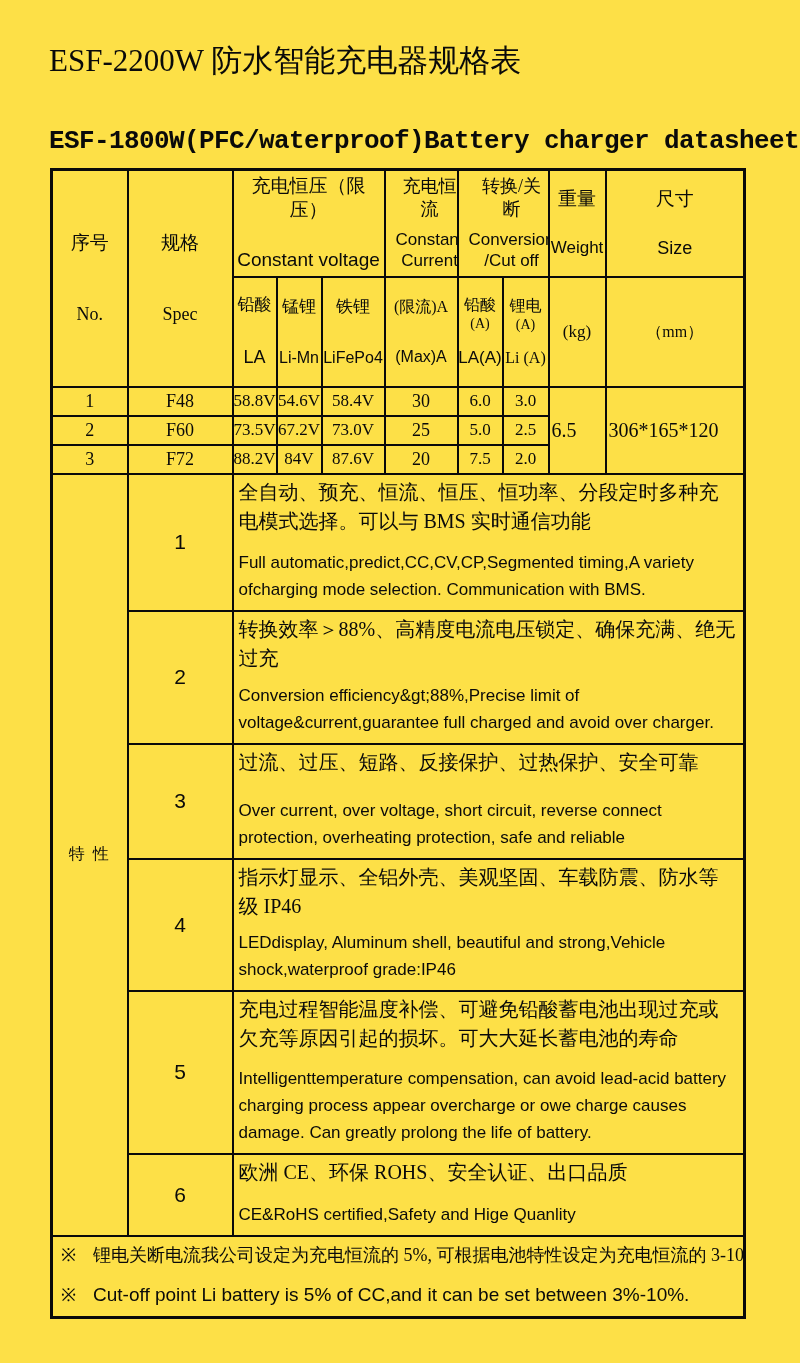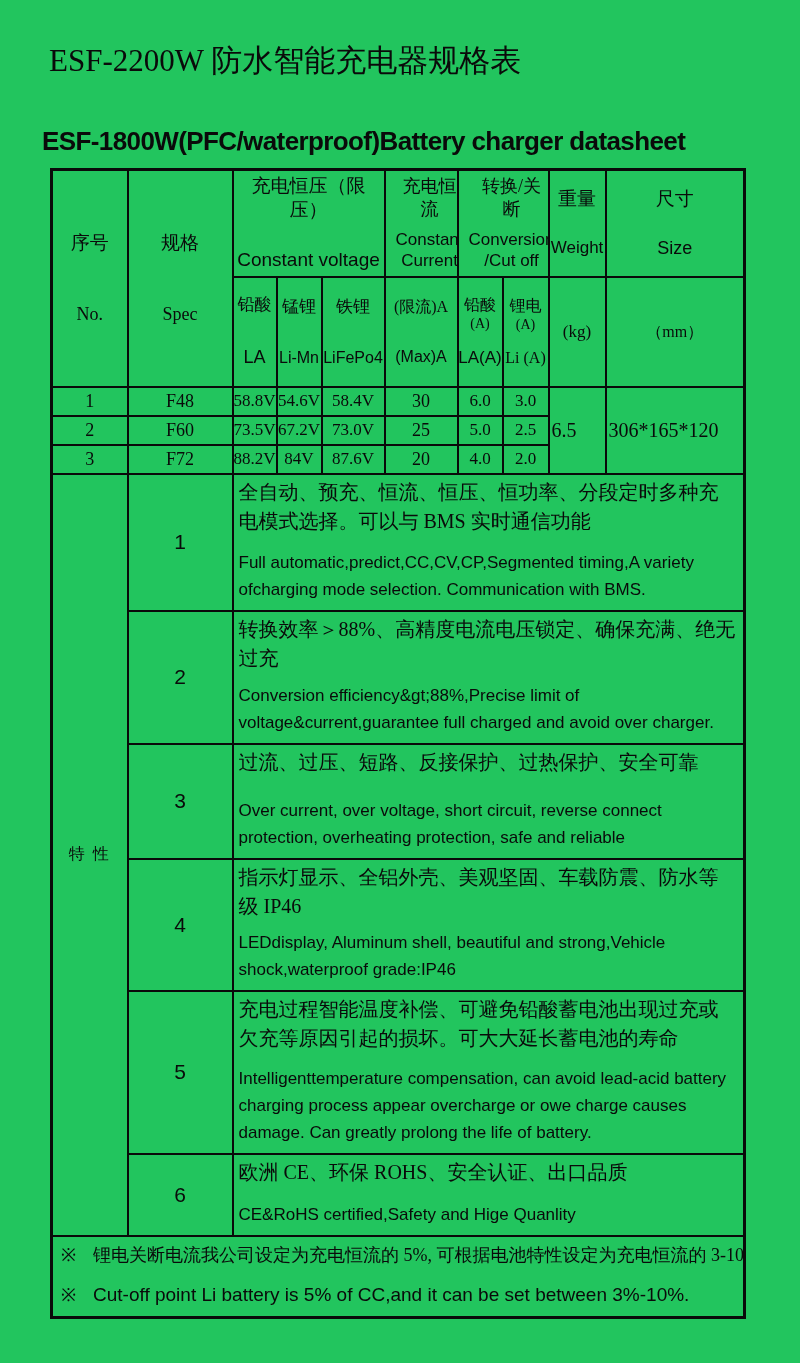--- a/index.html
+++ b/index.html
@@ -1,31 +1,31 @@
 <!DOCTYPE html>
 <html><head>
 <meta charset="utf-8">
 <style>
   * { margin:0; padding:0; box-sizing:border-box; }
   html,body { background:#e9e9e9; }
   .page {
-    position:relative; width:800px; height:1363px; background:#22c55e;
+    position:relative; width:800px; height:1363px; background:#fde047;
     margin:0 auto; overflow:hidden; color:#111;
   }
   .cn { font-family:"Liberation Serif","DejaVu Serif",serif; }
   .en { font-family:"Liberation Sans","DejaVu Sans",sans-serif;text-align:center; }
 
   .title-cn {
     position:absolute; left:49px; top:42px;
     font-family:"Liberation Serif","DejaVu Serif",serif;
     font-size:31px; line-height:38px; color:#0a0a0a; white-space:nowrap;
   }
   .title-en {
-    position:absolute; left:42px; top:126px;
-    font-family:Liberation Sans, sans-serif;
+    position:absolute; left:49px; top:126px;
+    font-family:Liberation Mono, monospace;
     font-weight:bold; font-size:26px; letter-spacing:-0.6px; white-space:nowrap;
     color:#0a0a0a;
   }
 
   table.spec {
     position:absolute; left:50px; top:168px; width:695px;
     border-collapse:collapse; table-layout:fixed;
     border:3px solid #0a0a0a;
   }
   table.spec td {
@@ -235,21 +235,21 @@
         <td class="dval">2.5</td>
       </tr>
 
       <tr class="rd">
         <td class="dno">3</td>
         <td class="dno">F72</td>
         <td class="dval">88.2V</td>
         <td class="dval">84V</td>
         <td class="dval">87.6V</td>
         <td class="dno">20</td>
-        <td class="dval">4.0</td>
+        <td class="dval">7.5</td>
         <td class="dval">2.0</td>
       </tr>
 
       <tr class="rf1">
         <td rowspan="6" class="flabel">特性</td>
         <td class="fnum">1</td>
         <td colspan="8" class="fdesc">
           <div class="fbox f1h">
             <div class="f-cn">全自动、预充、恒流、恒压、恒功率、分段定时多种充电模式选择。可以与 BMS 实时通信功能</div>
             <div class="f-en">Full automatic,predict,CC,CV,CP,Segmented timing,A variety ofcharging mode selection. Communication with BMS.</div>

